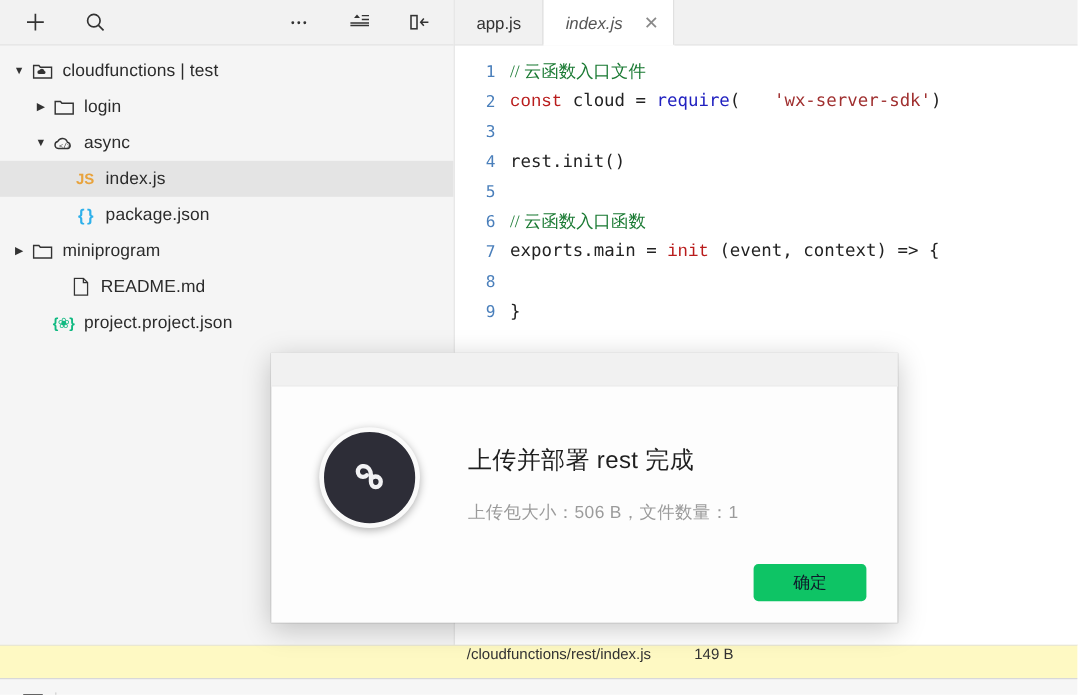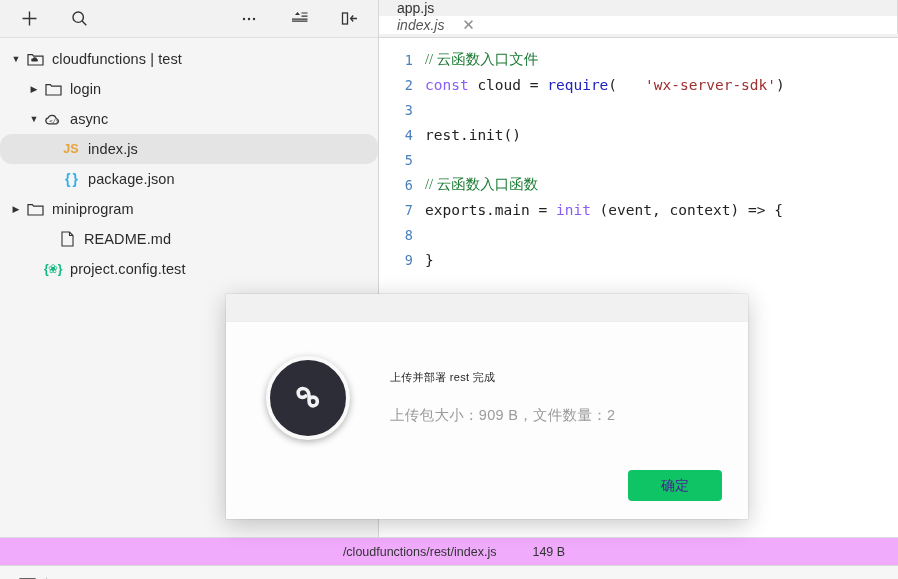--- a/index.html
+++ b/index.html
@@ -43,21 +43,21 @@
   .tb-gap { width: 20px; }
 
   
   .tree { padding-top: 6px; flex: 1; overflow: hidden; background: #f5f5f5; }
   .tree-row {
     height: 30px;
     display: flex; align-items: center;
     font-size: 14px; color: #2b2b2b;
     cursor: pointer; white-space: nowrap;
   }
-  .tree-row.selected { background: #e4e4e4; border-radius: 12px; }
+  .tree-row.selected { background: #e4e4e4; }
   .twisty {
     width: 16px; min-width: 16px; height: 30px;
     display: flex; align-items: center; justify-content: center;
     font-size: 9px; color: #333;
   }
   .twisty.none { color: transparent; }
   .ficon {
     width: 22px; min-width: 22px; height: 22px;
     display: flex; align-items: center; justify-content: center;
     margin-right: 6px;
@@ -70,21 +70,21 @@
   
   .editor-pane {
     width: 519px; height: 537px;
     display: flex; flex-direction: column; background: #ffffff;
     position: relative;
   }
   .tabstrip {
     height: 38px; min-height: 38px;
     background: #f1f1f1;
     border-bottom: 1px solid #d9d9d9;
-    display: flex; align-items: stretch; flex-direction: column;
+    display: flex; align-items: stretch;
   }
   .etab {
     display: flex; align-items: center;
     padding: 0 18px;
     font-size: 14px; color: #333;
     border-right: 1px solid #d9d9d9;
     background: #f1f1f1;
     cursor: pointer;
   }
   .etab.active {
@@ -106,31 +106,30 @@
     font-family: "DejaVu Sans Mono", "Liberation Mono", monospace;
     font-size: 14.5px;
   }
   .cline { display: flex; height: 25px; align-items: center; }
   .gutter {
     width: 46px; min-width: 46px; text-align: right;
     padding-right: 12px; color: #4a7fbb; font-size: 13.5px;
   }
   .ctext { white-space: pre; color: #222; }
   .c-com { color: #1a7a33; font-family: Liberation Serif, serif; }
-  .c-kw  { color: #8b5cf6; }
+  .c-kw  { color: #b91c1c; font-family: Liberation Mono, monospace; }
   .c-str { color: #a03030; margin-left: 28px; }
   .c-fn  { color: #2020c0; }
 
   
   .statusrow {
     height: 28px; min-height: 28px;
-    display: flex; align-items: center;
-    background: #f0abfc;
+    display: flex; align-items: flex-start;
+    background: #fef9c3;
     border-top: 1px solid #dcdcdc;
-    flex-direction: column;
   }
   .status-left { width: 379px; border-right: 1px solid #d6d6d6; background: #f8f8f8; }
   .status-right {
     flex: 1; display: flex; align-items: center;
     font-size: 12.5px; color: #333; padding-left: 10px;
   }
   .status-path { }
   .status-size { margin-left: 36px; }
 
   
@@ -172,27 +171,27 @@
   .modal-body { flex: 1; position: relative; display: flex; padding: 24px 26px 0 32px; }
   .logo-wrap { width: 100px; display: flex; align-items: flex-start; justify-content: center; padding-top: 10px; }
   .wx-logo {
     width: 84px; height: 84px; border-radius: 50%;
     background: #2d2d37;
     border: 4px solid #fafafa;
     box-shadow: 0 2px 7px rgba(0,0,0,.3);
     display: flex; align-items: center; justify-content: center;
   }
   .modal-texts { flex: 1; padding-left: 32px; padding-top: 24px; }
-  .modal-title { font-size: 11px; color: #1f1f1f; letter-spacing: .3px; }
+  .modal-title { font-size: 20px; color: #1f1f1f; letter-spacing: .3px; }
   .modal-sub { font-size: 14.5px; color: #9b9b9b; margin-top: 21px; letter-spacing: .3px; }
   .modal-footer {
     position: absolute; right: 26px; bottom: 18px;
   }
   .ok-btn {
-    background: #0ec465; color: #4c1d95;
+    background: #0ec465; color: #0f172a;
     border: none; border-radius: 4px;
     width: 94px; height: 31px;
     font-size: 14px; cursor: pointer;
     font-family: Liberation Mono, monospace;
   }
 </style>
 </head>
 <body>
 
 <div id="app">
@@ -301,21 +300,21 @@
                 <path d="M1 1h7.5L12 4.5V15H1z" stroke="#333" stroke-width="1.1" fill="none"></path>
                 <path d="M8.5 1v3.5H12" stroke="#333" stroke-width="1.1" fill="none"></path>
               </svg>
           </span>
           <span class="lbl">README.md</span>
         </div>
 
         <div class="tree-row" style="padding-left:26px">
           <span class="twisty none">▶</span>
           <span class="ficon cfg-badge">{❀}</span>
-          <span class="lbl">project.config.test</span>
+          <span class="lbl">project.project.json</span>
         </div>
 
       </div>
     </div>
 
     <div class="editor-pane">
 
       <div class="tabstrip">
         <div class="etab">
           <span>app.js</span>
@@ -434,21 +433,21 @@
         <div class="wx-logo">
           <svg width="46" height="46" viewBox="0 0 46 46">
             <path d="M17.5 13.5c4.4 0 6.6 3.3 6.6 7.4v5.4c0 2.7 1.6 4.6 4 4.6 2.5 0 4.2-1.9 4.2-4.4 0-2.6-1.8-4.4-4.3-4.4-1.3 0-2.4.5-3.1 1.3" stroke="#f2f2f4" stroke-width="3.6" fill="none" stroke-linecap="round"></path>
             <path d="M17.5 13.5c-2.5 0-4.3 1.9-4.3 4.5s1.8 4.4 4.3 4.4c1.3 0 2.4-.5 3.2-1.4" stroke="#f2f2f4" stroke-width="3.6" fill="none" stroke-linecap="round"></path>
           </svg>
         </div>
       </div>
 
       <div class="modal-texts">
         <div class="modal-title">上传并部署 rest 完成</div>
-        <div class="modal-sub">上传包大小：909 B，文件数量：2</div>
+        <div class="modal-sub">上传包大小：506 B，文件数量：1</div>
       </div>
 
       <div class="modal-footer">
         <button class="ok-btn">确定</button>
       </div>
     </div>
   </div>
 
 </div>
 

